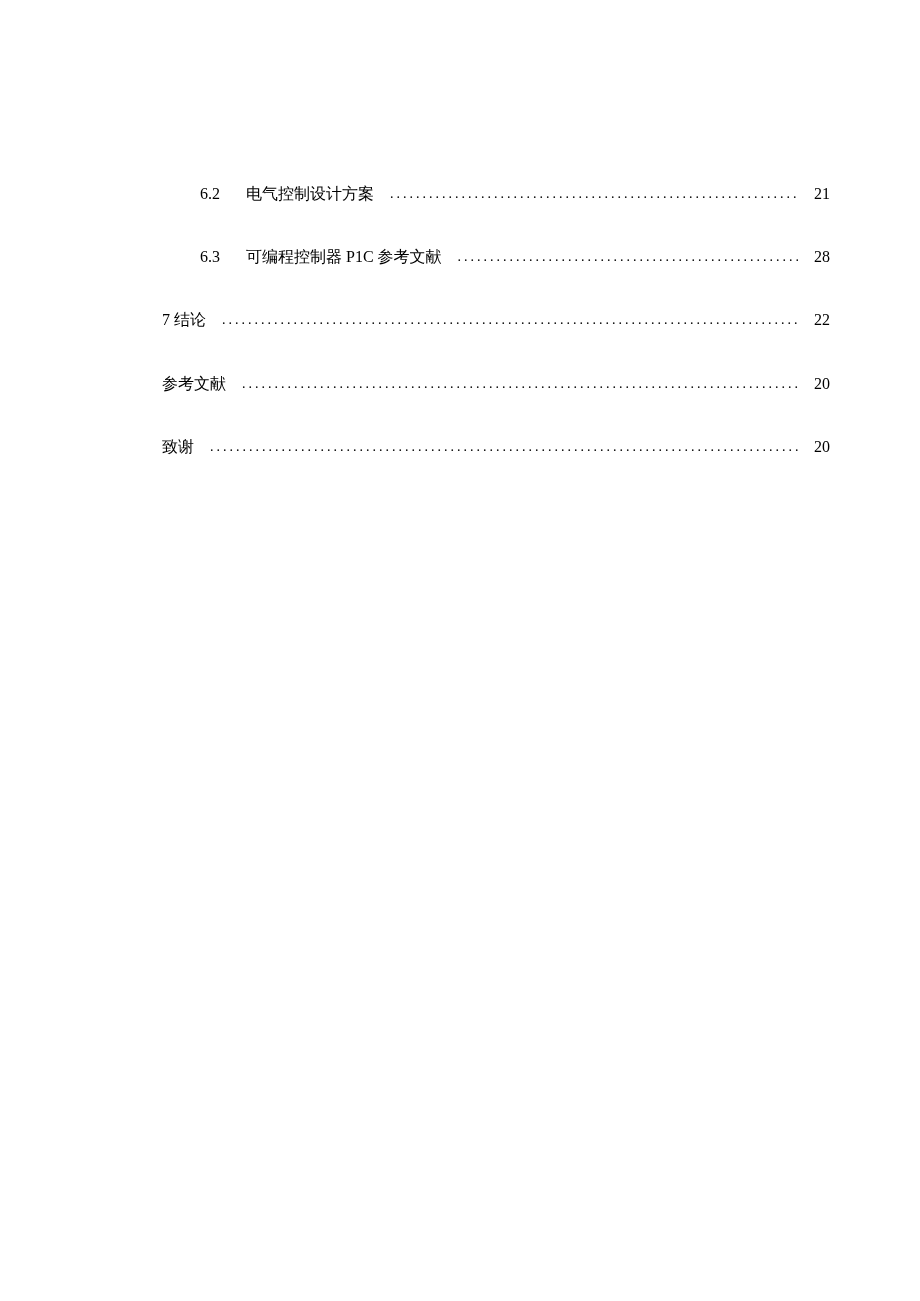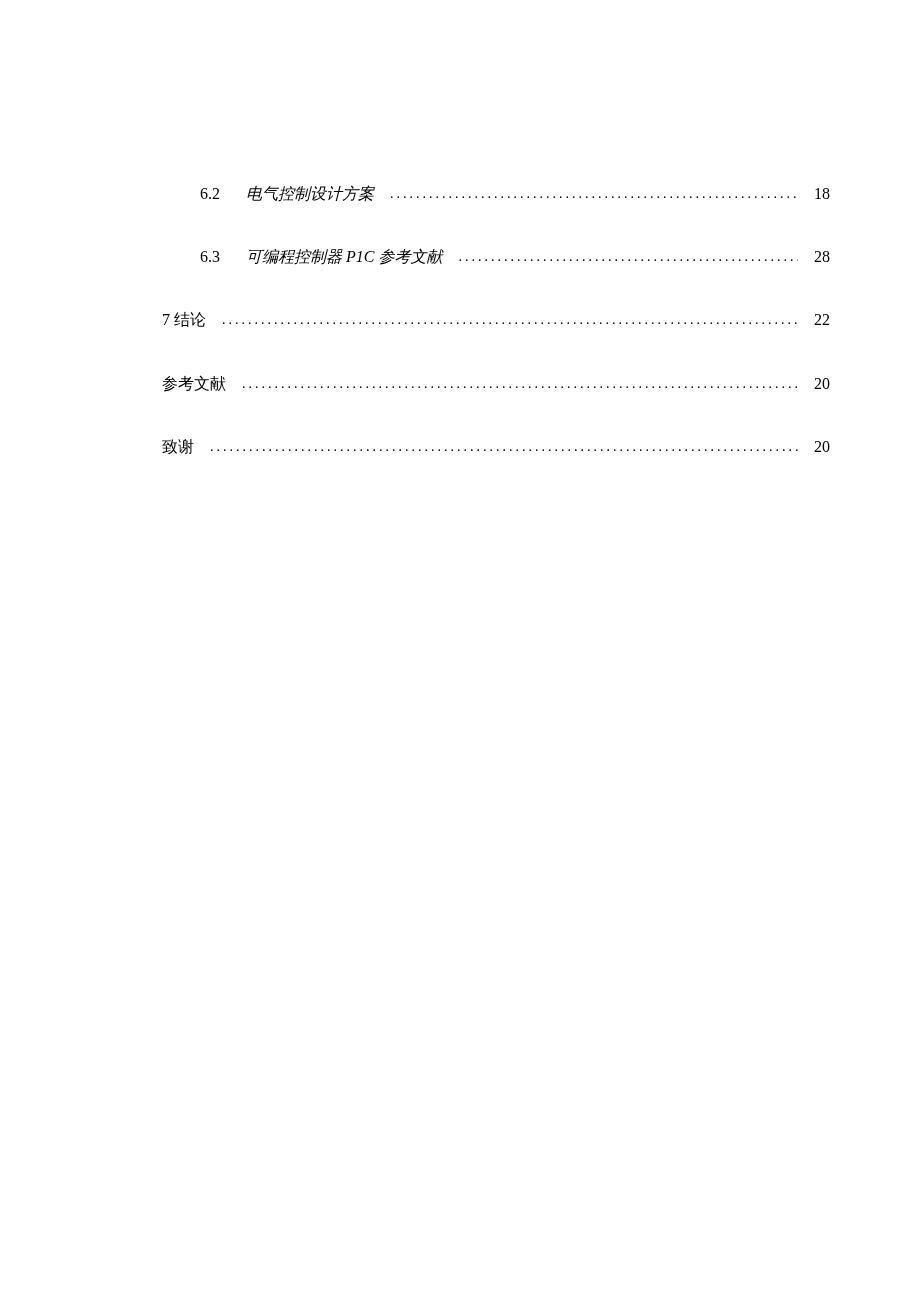--- a/index.html
+++ b/index.html
@@ -29,21 +29,20 @@
       padding-left: 38px;
     }
     .toc-entry.level-1 {
       padding-left: 0;
     }
     .toc-number {
       margin-right: 14px;
     }
     .toc-title {
       flex-shrink: 0;
-      font-style: italic;
     }
     .toc-title-nospace {
       flex-shrink: 0;
     }
     .toc-dots {
       flex: 1;
       overflow: hidden;
       letter-spacing: 3px;
       margin: 0 4px;
       font-size: 14px;
@@ -57,21 +56,21 @@
       flex-shrink: 0;
     }
   </style>
 </head>
 <body>
 
 <div class="toc-entry level-2">
   <span class="toc-number">6.2</span>
   <span class="toc-title">电气控制设计方案</span>
   <span class="toc-dots"></span>
-  <span class="toc-page">18</span>
+  <span class="toc-page">21</span>
 </div>
 
 <div class="toc-entry level-2">
   <span class="toc-number">6.3</span>
   <span class="toc-title">可编程控制器 P1C 参考文献</span>
   <span class="toc-dots"></span>
   <span class="toc-page">28</span>
 </div>
 
 <div class="toc-entry level-1">

